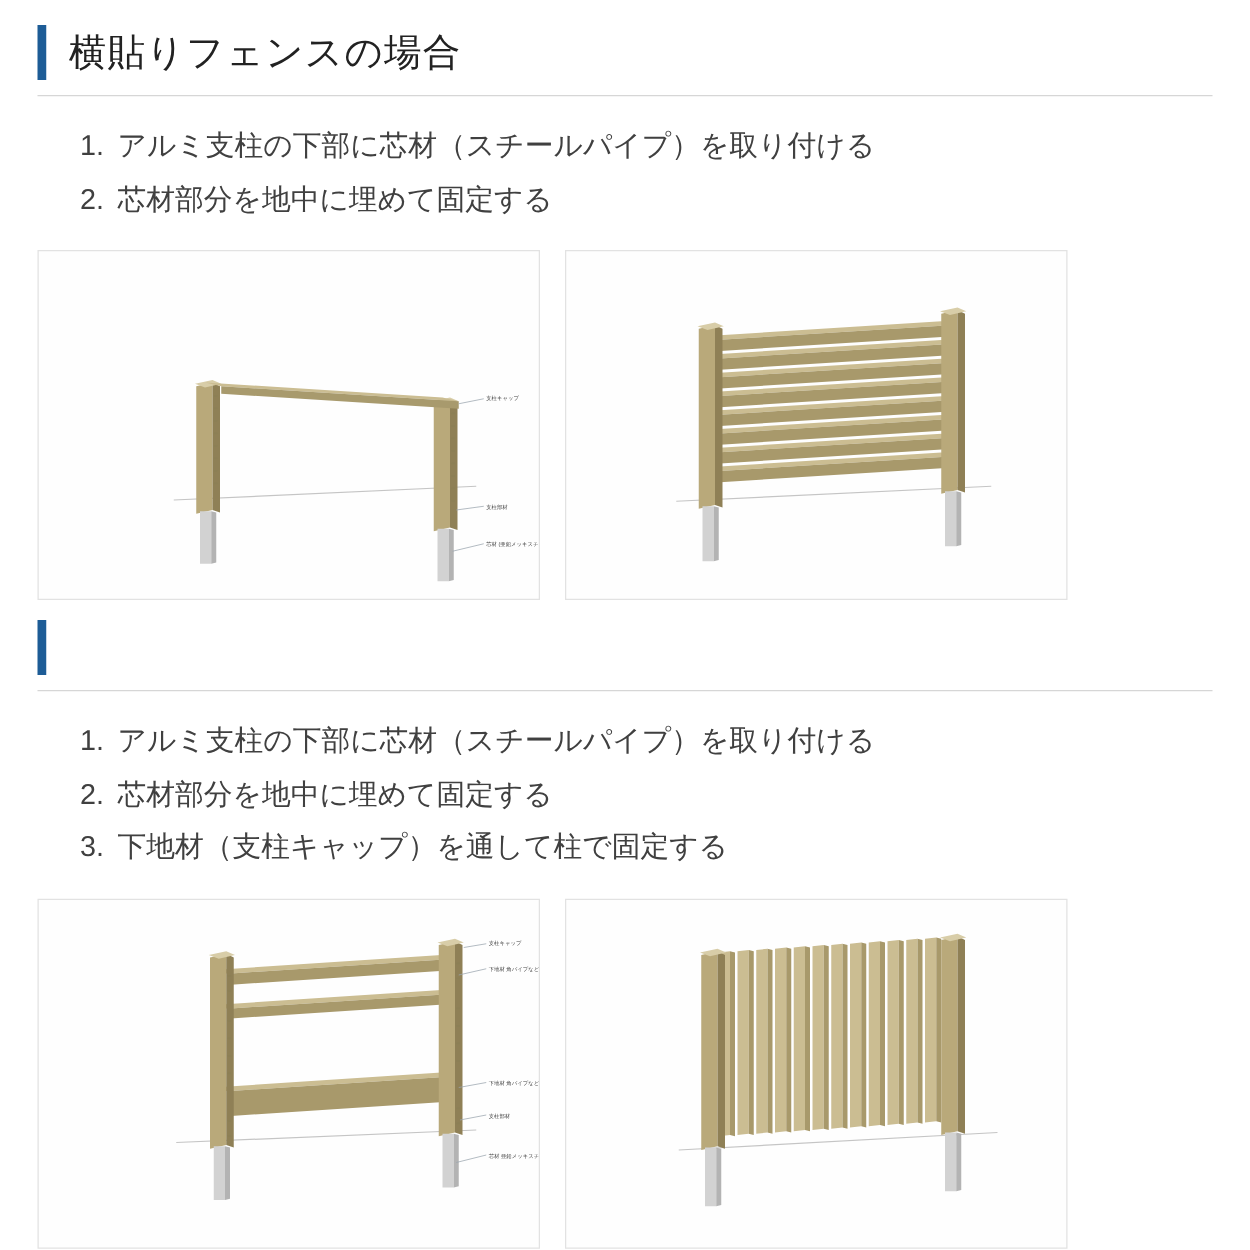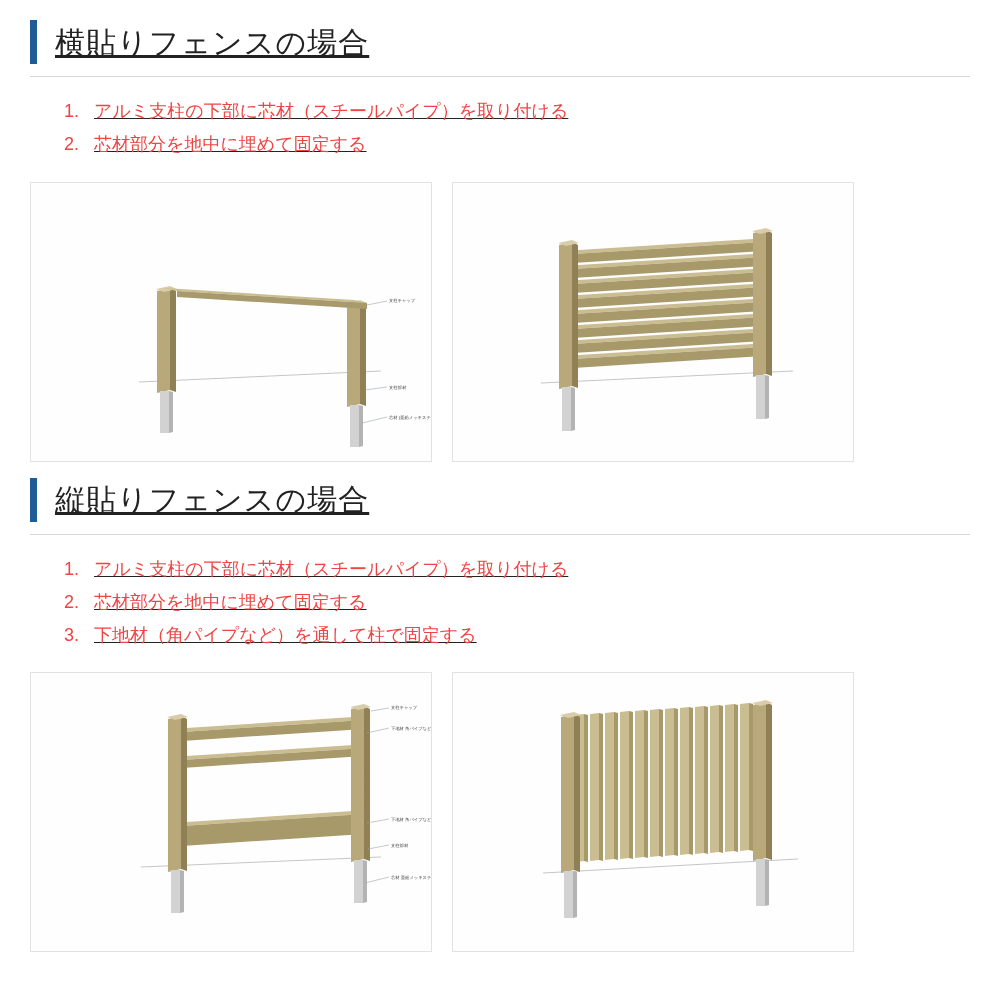--- a/index.html
+++ b/index.html
@@ -16,21 +16,20 @@
   }
   .page {
     width: 1000px;
     height: 1000px;
     box-sizing: border-box;
     padding: 14px 30px 0 30px;
     position: relative;
   }
   .section {
     margin-bottom: 0;
-    text-decoration: underline;
   }
   .section-header {
     display: flex;
     align-items: center;
     border-bottom: 1px solid #d6d6d6;
     padding: 6px 0 12px 0;
     margin-bottom: 18px;
   }
   .accent-bar {
     width: 7px;
@@ -45,23 +44,23 @@
     color: #222222;
     font-weight: 400;
     line-height: 1.1;
   }
   .step-list {
     margin: 0 0 20px 0;
     padding: 0 0 0 34px;
     list-style: none;
   }
   .step-list li {
-    font-size: 18px;
+    font-size: 23px;
     line-height: 1.85;
-    color: #ef4444;
+    color: #404040;
     white-space: nowrap;
   }
   .step-num {
     display: inline-block;
     width: 30px;
   }
   .figure-row {
     display: flex;
     gap: 20px;
     margin-bottom: 10px;
@@ -196,27 +195,26 @@
           <polygon points="303,192 312,192 312,236 303,236" fill="#d2d2d2"></polygon>
           <polygon points="312,192 316,193 316,235 312,236" fill="#b3b3b3"></polygon>
         </svg>
       </div>
     </div>
   </div>
 
   <div class="section section-2">
     <div class="section-header">
       <div class="accent-bar"></div>
-      <div class="section-title">縦貼りフェンスの場合</div>
     </div>
 
     <ul class="step-list">
       <li><span class="step-num">1.</span><span>アルミ支柱の下部に芯材（スチールパイプ）を取り付ける</span></li>
       <li><span class="step-num">2.</span><span>芯材部分を地中に埋めて固定する</span></li>
-      <li><span class="step-num">3.</span><span>下地材（角パイプなど）を通して柱で固定する</span></li>
+      <li><span class="step-num">3.</span><span>下地材（支柱キャップ）を通して柱で固定する</span></li>
     </ul>
 
     <div class="figure-row">
 
       <div class="figure">
         <svg class="fig-svg" viewBox="0 0 400 278">
           <line x1="110" y1="194" x2="350" y2="184" stroke="#c5c5c5" stroke-width="1"></line>
 
           <polygon points="140,56 322,44 333,47 151,59" fill="#cbbd92"></polygon>
           <polygon points="151,59 333,47 333,56 151,68" fill="#a8996b"></polygon>

